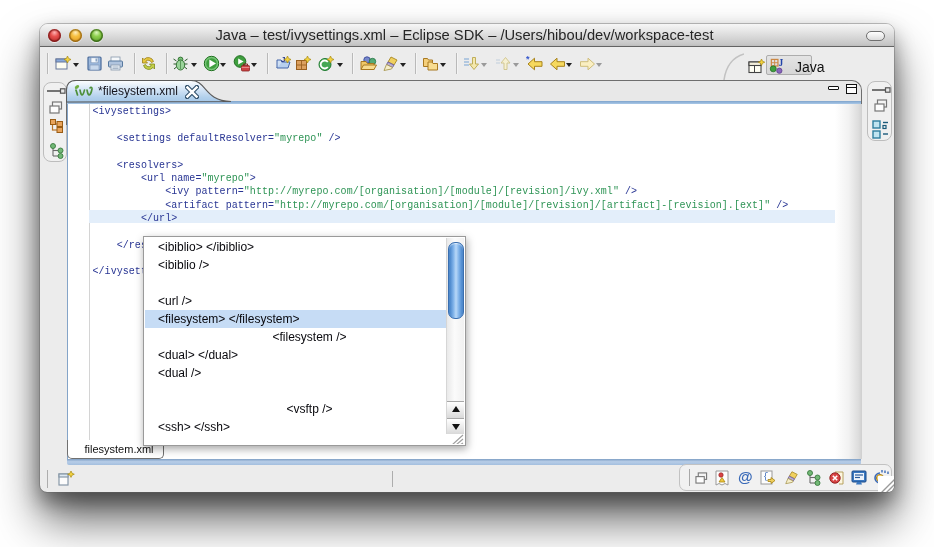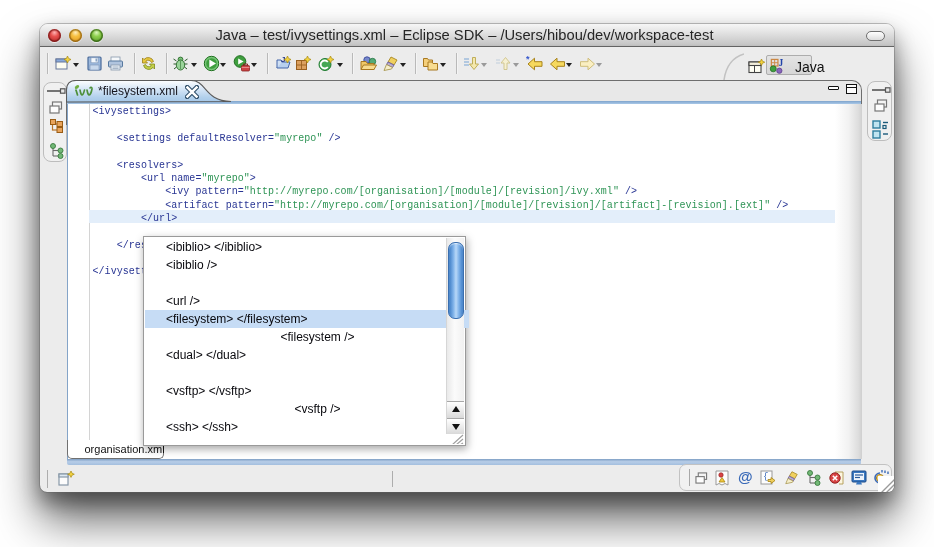--- a/index.html
+++ b/index.html
@@ -66,21 +66,21 @@
   .ssep{position:absolute;width:1px;background:#adadad;}
   #stat-ltool{position:absolute;left:14px;top:443px;width:26px;height:24px;}
   #rtools{position:absolute;left:639px;top:440px;width:213px;height:27px;background:#f1f1f1;
      border:1px solid #c2c2c2;border-radius:7px;box-sizing:border-box;}
   #grip{position:absolute;left:838px;top:452px;width:16px;height:16px;background:#ffffff;
      border-radius:0 0 6px 0;overflow:hidden;z-index:5;}
   
   #popup{position:absolute;left:143px;top:236px;width:323px;height:210px;background:#ffffff;
      border:1px solid #9a9a9a;box-shadow:1px 3px 8px rgba(0,0,0,.35);box-sizing:border-box;z-index:10;}
   .prow{position:absolute;left:1px;width:303px;height:18px;font-size:12px;color:#08080d;
-     line-height:18px;padding-left:21px;white-space:pre;}
+     line-height:18px;padding-left:13px;white-space:pre;}
   .prow.sel{background:#c6dcf5;}
   #pscroll{position:absolute;right:1px;top:1px;width:17px;height:196px;
      background:linear-gradient(to right,#e9e9e9,#fbfbfb 45%,#f1f1f1);border-left:1px solid #d6d6d6;}
   #pthumb{position:absolute;left:1.2px;top:4px;width:14px;height:75px;border-radius:7px;
      background:linear-gradient(to right,#3d7cc4,#7cb0e8 30%,#b8d8f8 50%,#7cb0e8 72%,#3d7cc4);
      box-shadow:inset 0 1px 1px rgba(255,255,255,.6);border:0.5px solid #3a6fb0;}
   .pbtn{position:absolute;left:0;width:17px;height:15.5px;background:linear-gradient(#ffffff,#d9d9d9);
      border-top:1px solid #a8a8a8;}
   .ptri{position:absolute;left:4.6px;width:0;height:0;border-left:4px solid transparent;border-right:4px solid transparent;}
   #pgrip{position:absolute;right:1px;bottom:1px;width:13px;height:12px;overflow:hidden;}
@@ -332,21 +332,21 @@
       <svg width="14" height="14" viewBox="0 0 14 14" style="position:absolute;left:119px;top:5px;">
         <path d="M2.2,2.2 L11.8,11.8 M11.8,2.2 L2.2,11.8" stroke="#2e4d68" stroke-width="4.6" stroke-linecap="square"></path>
         <path d="M2.4,2.4 L11.6,11.6 M11.6,2.4 L2.4,11.6" stroke="#ffffff" stroke-width="2.5" stroke-linecap="square"></path>
       </svg>
     </div>
     <div id="btnmin"></div>
     <div id="btnmax"></div>
   </div>
 
   <div id="bottab">
-      <span>organisation.xml</span>
+      <span>filesystem.xml</span>
     </div>
 
   <div class="ssep" style="left:7px;top:446px;height:18px;"></div>
   <div id="stat-ltool">
     <svg style="position:absolute;left:4px;top:2px;width:18px;height:18px;" viewBox="0 0 18 18">
       <rect x="1" y="5" width="9" height="11" fill="#fcfcfc" stroke="#8898a8" stroke-width="1.2"></rect>
       <rect x="1" y="5" width="9" height="3" fill="#dde8f2" stroke="#8898a8" stroke-width="1.2"></rect>
       <path d="M13,2 L14,4.2 L16.3,5.2 L14,6.2 L13,8.4 L12,6.2 L9.7,5.2 L12,4.2 Z" fill="#f2d23e" stroke="#a88a10" stroke-width="0.7"></path>
     </svg>
   </div>
@@ -406,21 +406,21 @@
   </div>
 </div>
 
 <div id="popup">
   <div class="prow" style="top:0.5px;">&lt;ibiblio&gt; &lt;/ibiblio&gt;</div>
   <div class="prow" style="top:18.5px;">&lt;ibiblio /&gt;</div>
   <div class="prow" style="top:54.5px;">&lt;url /&gt;</div>
   <div class="prow sel" style="top:72.5px;">&lt;filesystem&gt; &lt;/filesystem&gt;</div>
   <div class="prow" style="top:90.5px;text-align:center;">&lt;filesystem /&gt;</div>
   <div class="prow" style="top:108.5px;">&lt;dual&gt; &lt;/dual&gt;</div>
-  <div class="prow" style="top:144.5px;">&lt;vsftp&gt; &lt;/vsftp&gt;</div>
+  <div class="prow" style="top:126.5px;">&lt;dual /&gt;</div>
   <div class="prow" style="top:162.5px;text-align:center;">&lt;vsftp /&gt;</div>
   <div class="prow" style="top:180.5px;">&lt;ssh&gt; &lt;/ssh&gt;</div>
   <div id="pscroll">
     <div id="pthumb"></div>
     <div class="pbtn" style="top:163px;">
         <div class="ptri" style="top:4px;border-bottom:6px solid #111;"></div>
       </div>
     <div class="pbtn" style="top:179.5px;">
         <div class="ptri" style="top:5px;border-top:6px solid #111;"></div>
       </div>

